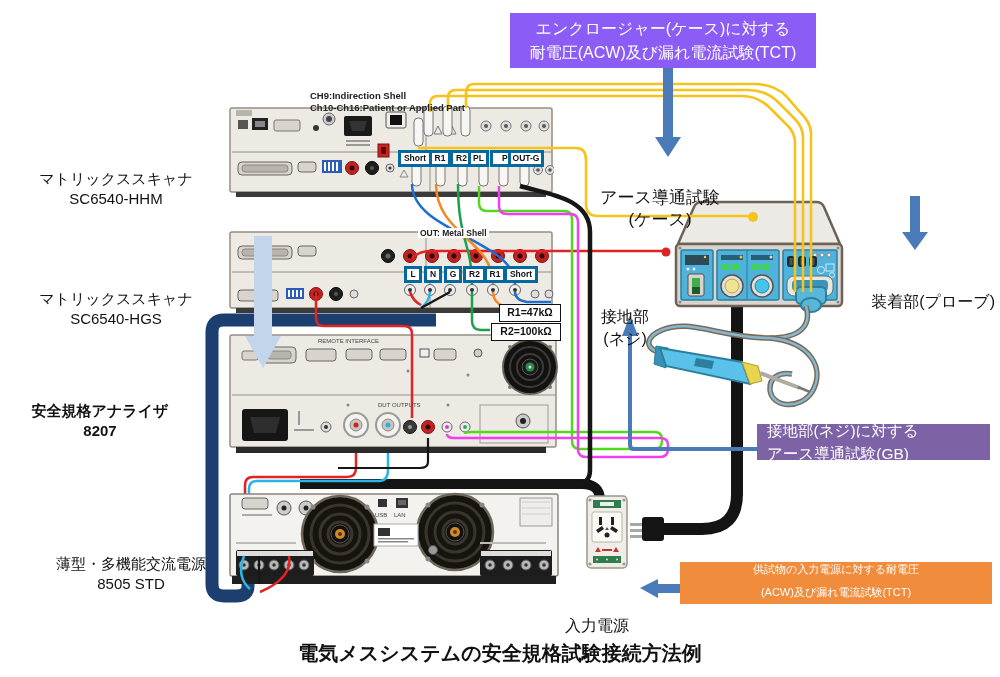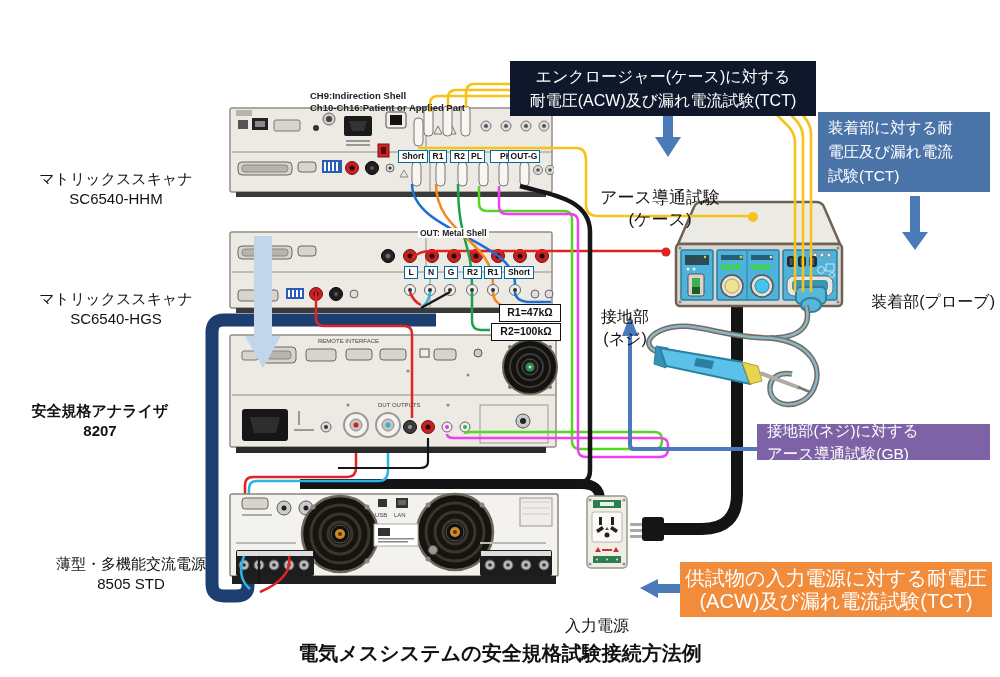--- a/index.html
+++ b/index.html
@@ -3,26 +3,26 @@
 <meta charset="utf-8">
 <style>
   html,body{margin:0;padding:0;background:#fff;}
   #stage{position:relative;width:1000px;height:677px;background:#fff;overflow:hidden;
          font-family:"Liberation Sans","DejaVu Sans",sans-serif;color:#111;}
   .abs{position:absolute;}
   svg{display:block;}
   .dev{position:absolute;}
   .callout{position:absolute;color:#fff;text-align:center;display:flex;flex-direction:column;justify-content:center;}
   .callout div{white-space:nowrap;}
-  #co-enclosure{left:510px;top:13px;width:306px;height:55px;background:#0f172a;font-size:16px;line-height:24px;margin-top:48px;}
+  #co-enclosure{left:510px;top:13px;width:306px;height:55px;background:#8b5cf6;font-size:16px;line-height:24px;}
   #co-applied{left:818px;top:112px;width:172px;height:80px;background:#4a73a8;font-size:15.5px;line-height:24px;text-align:left;padding-left:10px;box-sizing:border-box;}
   #co-ground{left:757px;top:424px;width:233px;height:36px;background:#7d62a6;font-size:15.5px;line-height:23px;text-align:left;padding-left:10px;box-sizing:border-box;}
-  #co-input{left:680px;top:562px;width:312px;height:55px;background:#f08c3c;font-size:20px;line-height:23px;}
+  #co-input{left:680px;top:562px;width:312px;height:42px;background:#f08c3c;font-size:11px;line-height:23px;justify-content:flex-end;}
   .ptlabel{position:absolute;color:#111;text-align:center;margin-top:36px;}
-  .chip{position:absolute;background:#fff;border:1px solid #0369a1;font-size:8.5px;line-height:11px;
+  .chip{position:absolute;background:#fff;border:3px solid #0369a1;font-size:8.5px;line-height:11px;
         font-weight:bold;text-align:center;color:#111;}
   .valbox{position:absolute;background:#fff;border:1.5px solid #111;font-size:10.5px;line-height:14px;
         font-weight:bold;text-align:center;color:#111;}
   .tinytxt{position:absolute;color:#222;}
   #caption{position:absolute;left:0;top:640px;width:1000px;text-align:center;font-size:20px;font-weight:bold;color:#111;}
 </style>
 </head>
 <body>
 
 <div id="stage">
@@ -477,25 +477,20 @@
     <g>
       <path d="M757,449 H634 Q630,449 630,445 V334" fill="none" stroke-width="4" stroke="#4a7ab8"></path>
       <polygon points="622,336 638,336 630,315" fill="#4a7ab8"></polygon>
     </g>
   </svg>
 
   <div class="callout" id="co-enclosure">
     <div>エンクロージャー(ケース)に対する</div>
     <div>耐電圧(ACW)及び漏れ電流試験(TCT)</div>
   </div>
-  <div class="callout" id="co-applied">
-    <div>装着部に対する耐</div>
-    <div>電圧及び漏れ電流</div>
-    <div>試験(TCT)</div>
-  </div>
   <div class="callout" id="co-ground">
     <div>接地部(ネジ)に対する</div>
     <div>アース導通試験(GB)</div>
   </div>
   <div class="callout" id="co-input">
     <div>供試物の入力電源に対する耐電圧</div>
     <div>(ACW)及び漏れ電流試験(TCT)</div>
   </div>
 
   <div class="ptlabel" style="left:14px;top:133px;width:204px;font-size:15px;line-height:20px;">

